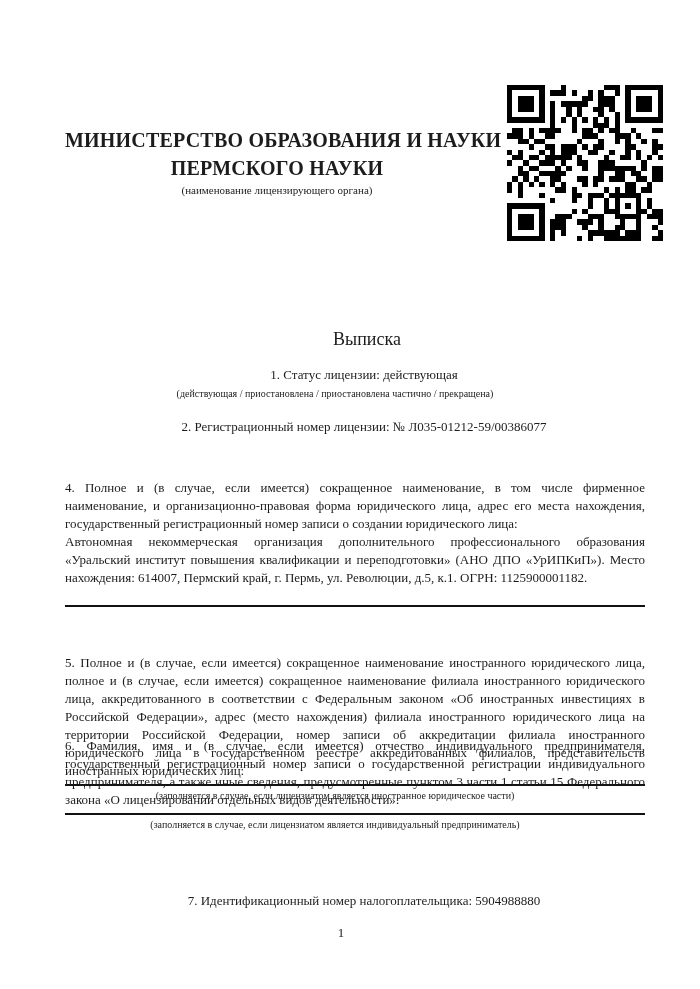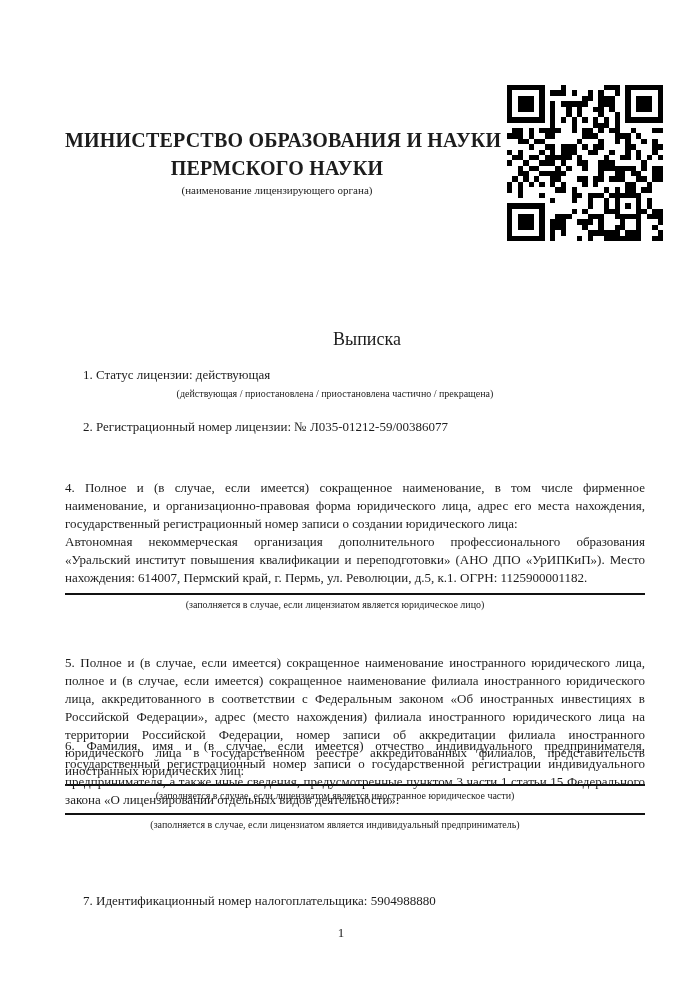--- a/index.html
+++ b/index.html
@@ -63,32 +63,32 @@
 
   
   .block {
     position: absolute;
     left: 65px;
     width: 580px;
     font-size: 13px;
     line-height: 18px;
   }
   .para { text-align: justify; }
-  .single { text-align: left; margin-left: 18px; }
+  .single { text-align: center; margin-left: 18px; }
 
   .caption {
     font-size: 10px;
     line-height: 13px;
     text-align: center;
     padding-right: 40px;
     margin-top: 3px;
   }
 
   .underlined { border-bottom: 2px solid #111; }
-  .value-field { padding-bottom: 6px; }
+  .value-field { padding-bottom: 18px; }
   .empty-field { height: 6px; }
 
   .page-number {
     position: absolute;
     left: 65px;
     top: 924px;
     width: 580px;
     text-align: center;
     padding-right: 28px;
     font-size: 13px;
@@ -522,21 +522,20 @@
   </div>
 
   <div class="block" style="top:418px">
     <div class="single">2. Регистрационный номер лицензии: № Л035-01212-59/00386077</div>
   </div>
 
 
   <div class="block" style="top:479px">
     <div class="para">4. Полное и (в случае, если имеется) сокращенное наименование, в том числе фирменное наименование, и организационно-правовая форма юридического лица, адрес его места нахождения, государственный регистрационный номер записи о создании юридического лица:</div>
     <div class="para value-field underlined">Автономная некоммерческая организация дополнительного профессионального образования «Уральский институт повышения квалификации и переподготовки» (АНО ДПО «УрИПКиП»). Место нахождения: 614007, Пермский край, г. Пермь, ул. Революции, д.5, к.1. ОГРН: 1125900001182.</div>
-    <div class="caption">(заполняется в случае, если лицензиатом является юридическое лицо)</div>
   </div>
 
   <div class="block" style="top:654px">
     <div class="para">5. Полное и (в случае, если имеется) сокращенное наименование иностранного юридического лица, полное и (в случае, если имеется) сокращенное наименование филиала иностранного юридического лица, аккредитованного в соответствии с Федеральным законом «Об иностранных инвестициях в Российской Федерации», адрес (место нахождения) филиала иностранного юридического лица на территории Российской Федерации, номер записи об аккредитации филиала иностранного юридического лица в государственном реестре аккредитованных филиалов, представительств иностранных юридических лиц:</div>
     <div class="empty-field underlined"></div>
     <div class="caption">(заполняется в случае, если лицензиатом является иностранное юридическое части)</div>
   </div>
 
   <div class="block" style="top:737px">
     <div class="para">6. Фамилия, имя и (в случае, если имеется) отчество индивидуального предпринимателя, государственный регистрационный номер записи о государственной регистрации индивидуального предпринимателя, а также иные сведения, предусмотренные пунктом 3 части 1 статьи 15 Федерального закона «О лицензировании отдельных видов деятельности»:</div>

